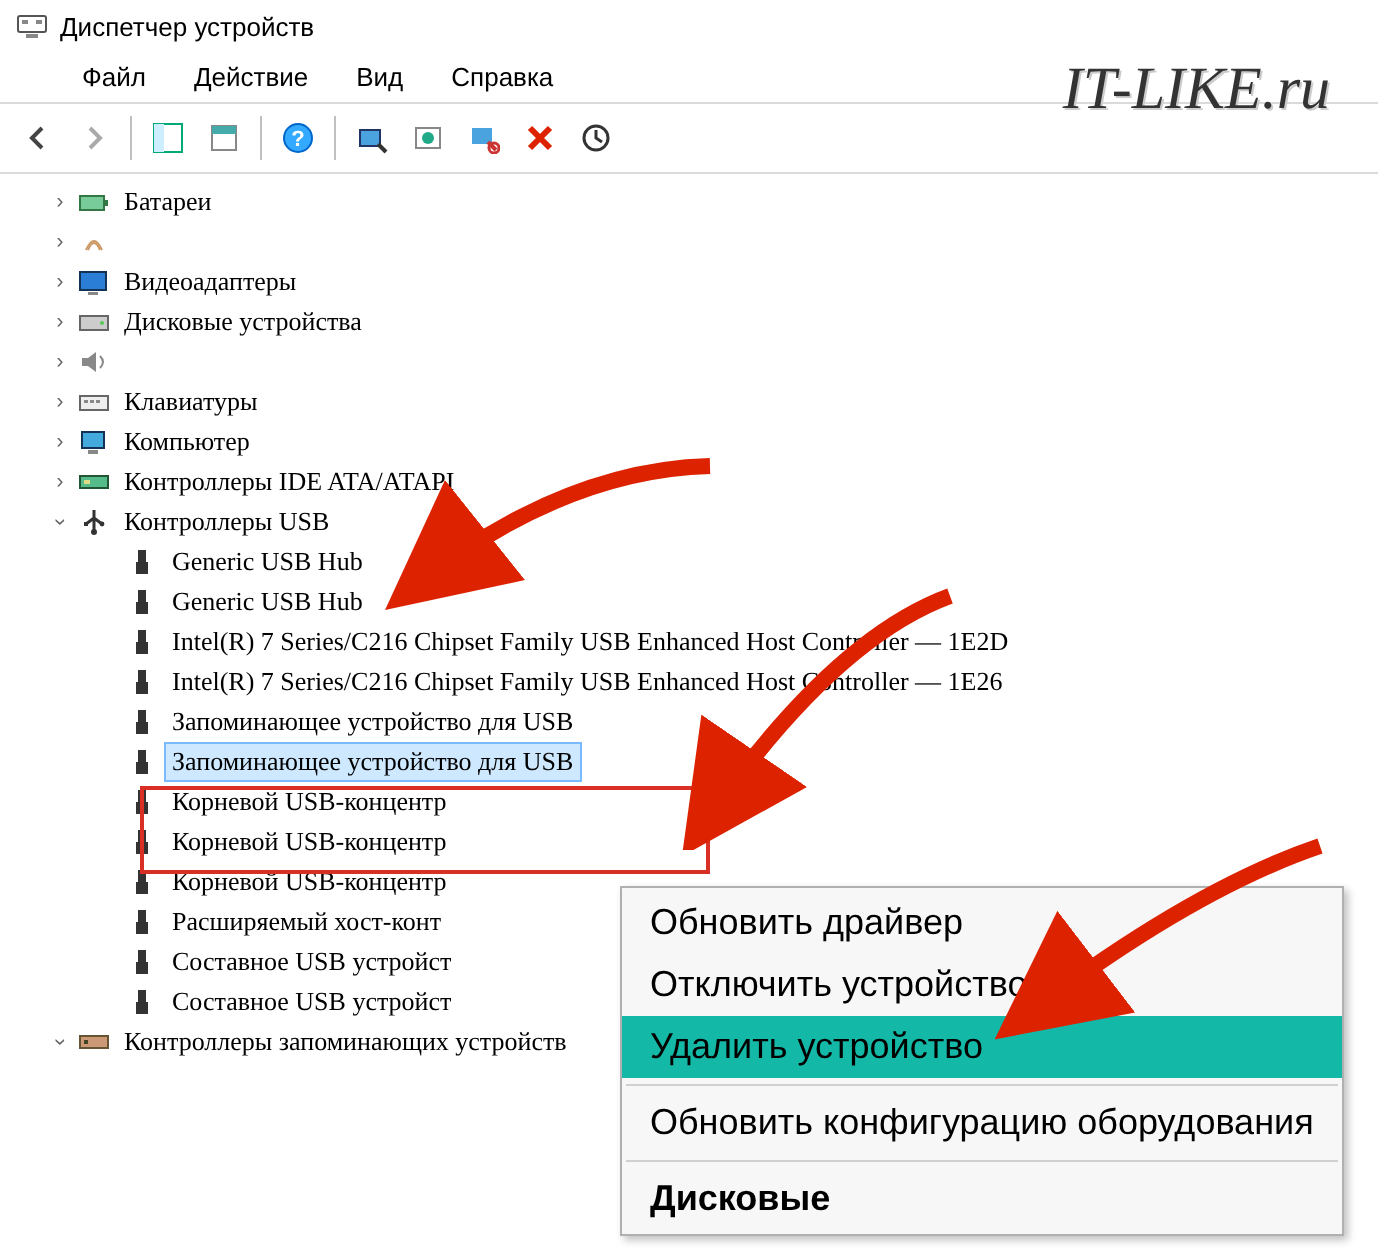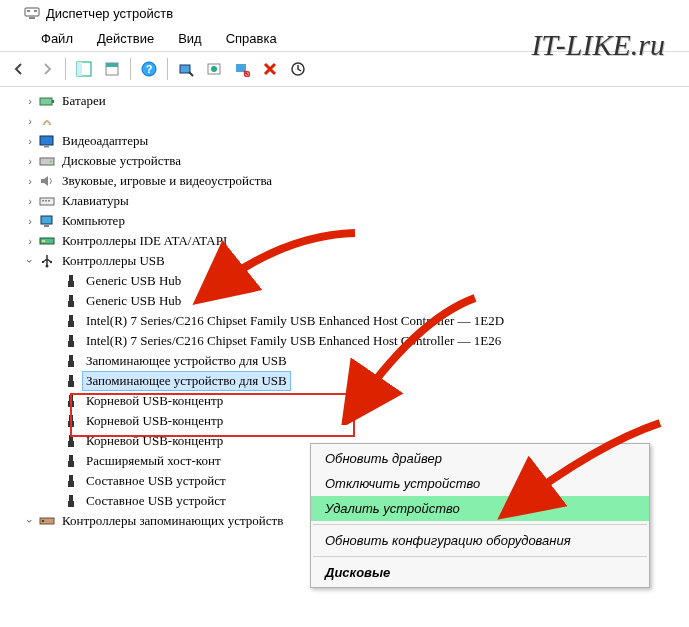--- a/index.html
+++ b/index.html
@@ -1,34 +1,34 @@
 <!DOCTYPE html>
 <html><head>
   <meta charset="utf-8">
   <style>
     * { margin: 0; padding: 0; box-sizing: border-box; }
     body { font-family: "Segoe UI", Tahoma, sans-serif; font-size: 13px; background: #fff; width: 689px; height: 627px; overflow: hidden; position: relative; }
-    .titlebar { display: flex; align-items: center; padding: 5px 24px; gap: 6px; }
+    .titlebar { display: flex; align-items: center; padding: 5px 8px; gap: 6px; }
     .titlebar .icon { width: 16px; height: 16px; }
     .titlebar-text { font-size: 13px; }
     .menubar { display: flex; gap: 0; padding: 2px 4px; margin-left: 25px; }
     .menubar .menu-item { padding: 3px 12px; cursor: default; }
     .toolbar { display: flex; align-items: center; padding: 4px 6px; gap: 2px; border-top: 1px solid #dadada; border-bottom: 1px solid #dadada; }
     .toolbar .tbtn { width: 26px; height: 26px; display: flex; align-items: center; justify-content: center; border: 1px solid transparent; }
     .toolbar .sep { width: 1px; height: 22px; background: #c0c0c0; margin: 0 3px; }
     .tree-area { padding: 4px 2px; overflow: auto; height: calc(627px - 96px); }
     .tree-row { display: flex; align-items: center; height: 20px; font-size: 13px; white-space: nowrap; }
     .tree-row .expander { width: 12px; text-align: center; color: #666; font-size: 11px; cursor: default; }
     .tree-row .node-icon { width: 18px; text-align: center; margin: 0 3px 0 2px; display: flex; align-items: center; justify-content: center; }
     .tree-row .node-label { padding: 1px 3px; font-family: Liberation Serif, serif; }
     .tree-row.selected .node-label { background: #cde8ff; outline: 1px solid #7abaff; }
     .highlight-box { position: absolute; border: 2px solid #d93025; pointer-events: none; }
     .context-menu { position: absolute; background: #f7f7f7; border: 1px solid #b0b0b0; box-shadow: 2px 2px 4px rgba(0,0,0,0.25); min-width: 340px; padding: 2px 0; }
-    .context-menu .ctx-item { padding: 5px 14px; font-size: 13px; font-style: italic; }
-    .context-menu .ctx-item.hl { background: #86efac; }
+    .context-menu .ctx-item { padding: 5px 14px; font-size: 18px; }
+    .context-menu .ctx-item.hl { background: #14b8a6; }
     .context-menu .ctx-sep { height: 1px; background: #d0d0d0; margin: 3px 2px; }
     .context-menu .ctx-item.bold { font-weight: bold; }
     .watermark { position: absolute; right: 24px; top: 28px; font-family: Georgia, "Times New Roman", serif; font-style: italic; font-size: 30px; color: #333; text-shadow: 1px 1px 0 #ccc; pointer-events: none; }
     .arrow { position: absolute; pointer-events: none; }
   </style>
 </head>
 <body>
 
 <div class="titlebar">
   <span class="icon">
@@ -159,21 +159,20 @@
   </div>
 
   <div class="tree-row" style="padding-left:22px;">
     <span class="expander">›</span>
     <span class="node-icon">
         <svg width="16" height="14" viewBox="0 0 16 14">
           <path d="M2 5 L5 5 L9 2 L9 12 L5 9 L2 9 Z" fill="#888"></path>
           <path d="M11 4 Q14 7 11 10" fill="none" stroke="#888"></path>
         </svg>
       </span>
-    <span class="node-label">Звуковые, игровые и видеоустройства</span>
   </div>
 
   <div class="tree-row" style="padding-left:22px;">
     <span class="expander">›</span>
     <span class="node-icon">
         <svg width="16" height="14" viewBox="0 0 16 14">
           <rect x="1" y="4" width="14" height="7" fill="#eee" stroke="#666"></rect>
           <rect x="3" y="6" width="2" height="1.5" fill="#888"></rect>
           <rect x="6" y="6" width="2" height="1.5" fill="#888"></rect>
           <rect x="9" y="6" width="2" height="1.5" fill="#888"></rect>

